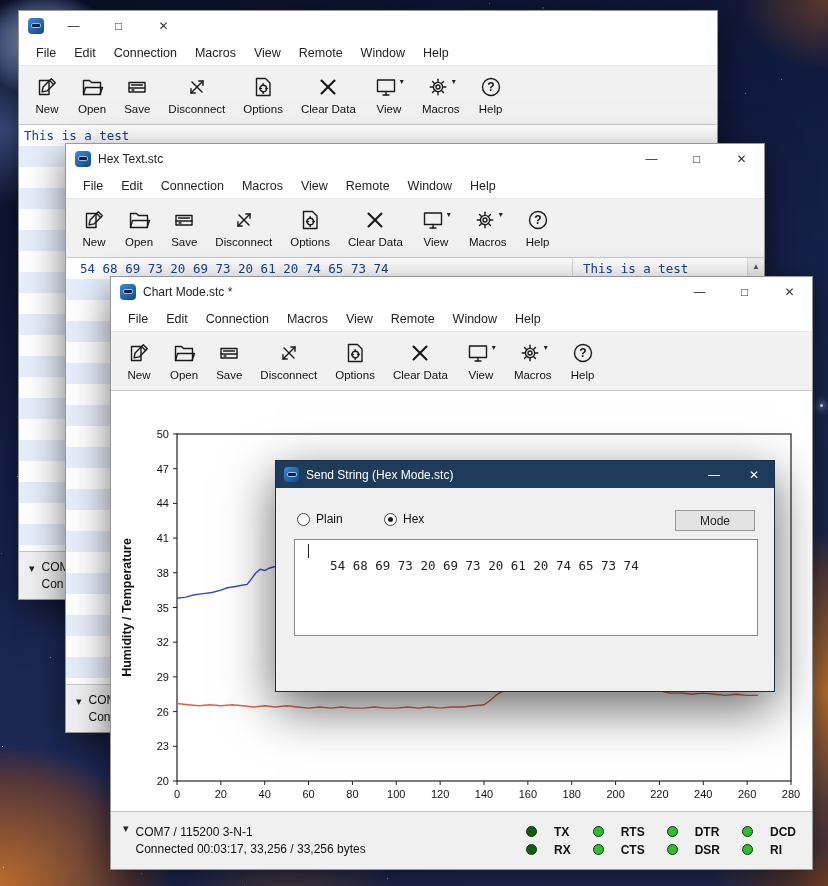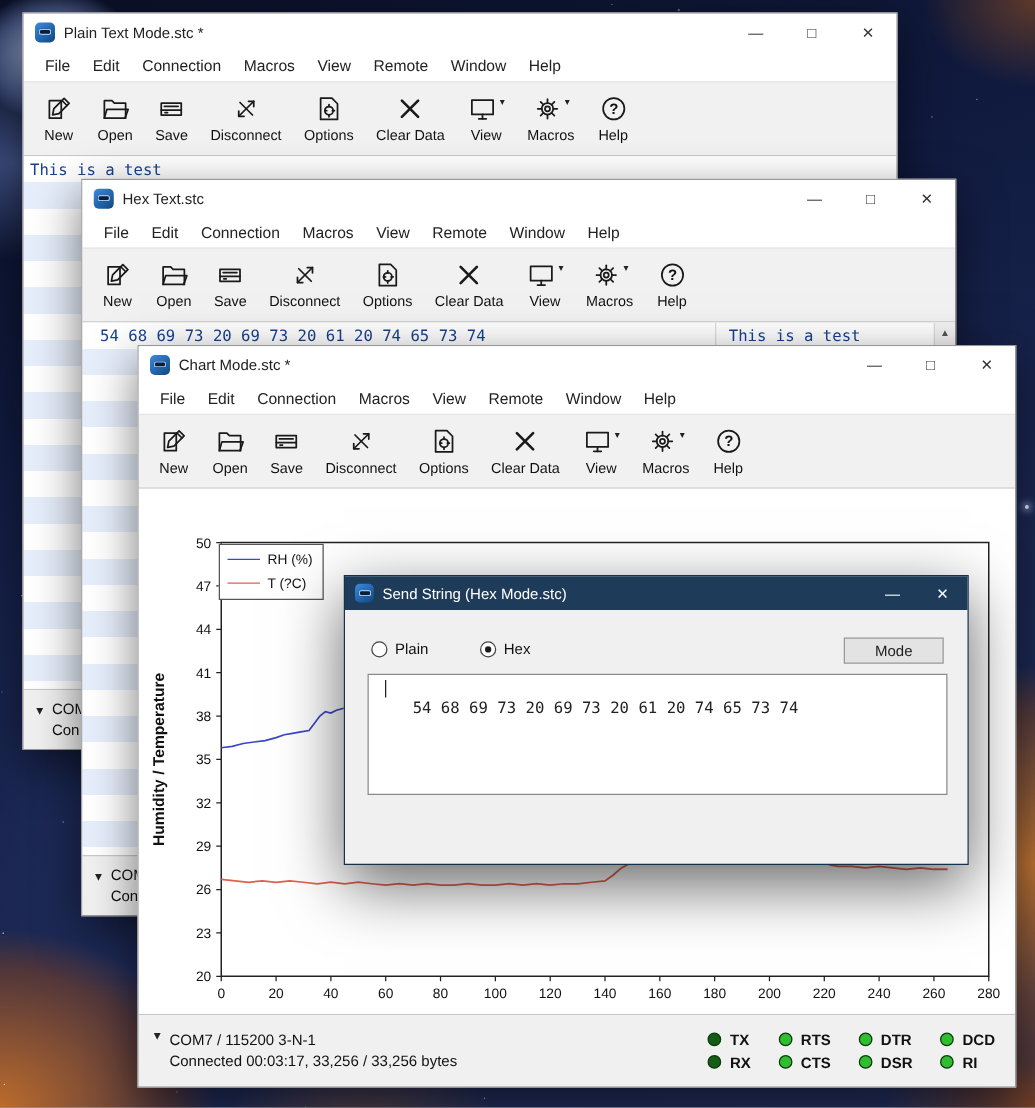--- a/index.html
+++ b/index.html
@@ -41,21 +41,21 @@
   .hexrow{position:absolute;left:0;right:17px;top:0;height:21px}
   .hexbytes{position:absolute;left:14px;top:3px;font:12.5px "DejaVu Sans Mono","Liberation Mono",monospace;color:#16418c;white-space:pre}
   .hexascii{position:absolute;left:517px;top:3px;font:12.5px "DejaVu Sans Mono","Liberation Mono",monospace;color:#16418c;white-space:pre}
   .vscroll{position:absolute;right:0;top:0;bottom:0;width:17px;background:#f2f2f2;border-left:1px solid #dcdcdc;display:flex;justify-content:center}
   .scrollup{font-size:8px;color:#555;margin-top:4px}
   .statusbar{height:48px;background:#f0f0f0;border-top:1px solid #c8c8c8;display:flex;align-items:center;padding:0 10px;gap:7px;flex:0 0 auto}
   .chev{font-size:11px;color:#222;align-self:flex-start;margin-top:10px}
   .slines{font-size:12px;color:#111;line-height:17px;white-space:nowrap}
   .statusbar3{height:58px;padding:0 16px 0 12px}
   #indicators{display:grid;grid-template-columns:repeat(4,auto);column-gap:22px;row-gap:4px;margin-left:auto}
-  .ind{display:flex;align-items:center;gap:7px;font-size:12px;font-weight:bold;color:#111}
+  .ind{display:flex;align-items:center;gap:17px;font-size:12px;font-weight:bold;color:#111}
   .dot{width:11px;height:11px;border-radius:50%;border:1px solid #0a3a0a;flex:0 0 auto}
   
   .chartarea{background:#fff}
   .charttitle{position:absolute;top:12px;left:0;right:0;text-align:center;font-size:15.5px;font-weight:bold;color:#111}
   #chart-svg{position:absolute;left:0;top:0;font-family:inherit}
   .legend{position:absolute;left:64px;top:44px;background:#fff;border:1px solid #555;padding:2px 8px 3px 6px;z-index:2}
   .legend-row{display:flex;align-items:center;gap:6px;height:19px}
   .legend-line{width:26px;height:0;border-top:1.6px solid #000}
   .legend-label{font-size:11px;color:#111;white-space:nowrap}
   
@@ -246,21 +246,20 @@
       <span class="star" style="left: 528px; top: 857px; width: 2px; height: 2px; opacity: 0.77;"></span>
       <span class="star" style="left: 153px; top: 669px; width: 2px; height: 2px; opacity: 0.32;"></span>
       <span class="star" style="left: 285px; top: 514px; width: 3px; height: 3px; opacity: 0.54; box-shadow: rgba(190, 210, 255, 0.7) 0px 0px 6px 2px;"></span>
       <span class="star" style="left: 472px; top: 259px; width: 2px; height: 2px; opacity: 0.41;"></span>
     </div>
 </div>
 
 <section class="win" id="win-plain">
   <header class="titlebar">
     <span class="appicon"></span>
-    <span class="wtitle">Plain Text Mode.stc *</span>
     <span class="wctl">—</span>
     <span class="wctl">□</span>
     <span class="wctl">✕</span>
   </header>
   <nav class="menubar">
       <span class="menu-item">File</span>
       <span class="menu-item">Edit</span>
       <span class="menu-item">Connection</span>
       <span class="menu-item">Macros</span>
       <span class="menu-item">View</span>
@@ -696,30 +695,20 @@
         <line x1="592.2857142857142" y1="390" x2="592.2857142857142" y2="394" stroke="#222" stroke-width="1"></line>
         <text x="592.2857142857142" y="407" text-anchor="middle" font-size="11" fill="#111">240</text>
         <line x1="636.1428571428571" y1="390" x2="636.1428571428571" y2="394" stroke="#222" stroke-width="1"></line>
         <text x="636.1428571428571" y="407" text-anchor="middle" font-size="11" fill="#111">260</text>
         <line x1="680" y1="390" x2="680" y2="394" stroke="#222" stroke-width="1"></line>
         <text x="680" y="407" text-anchor="middle" font-size="11" fill="#111">280</text>
         <text x="20" y="216.5" text-anchor="middle" font-size="12.5" font-weight="bold" fill="#111" transform="rotate(-90 20 216.5)">Humidity / Temperature</text>
         <polyline points="66.0,207.2 74.8,206.1 83.5,203.8 92.3,202.6 101.1,201.5 109.9,199.1 116.4,196.8 123.0,195.7 129.6,194.5 136.2,193.4 140.6,187.6 144.9,181.8 149.3,178.3 153.7,179.5 158.1,177.2 162.5,176.0 166.9,174.9 171.3,173.7" fill="none" stroke="#3a49c4" stroke-width="1.4"></polyline>
         <polyline points="66.0,312.5 77.0,313.7 87.9,314.8 98.9,313.7 109.9,314.8 120.8,313.7 131.8,314.8 142.8,316.0 153.7,314.8 164.7,316.0 175.6,314.8 186.6,316.0 197.6,317.1 208.5,316.0 219.5,317.1 230.5,316.0 241.4,317.1 252.4,317.1 263.4,316.0 274.3,317.1 285.3,317.1 296.3,316.0 307.2,317.1 318.2,316.0 329.1,317.1 340.1,316.0 351.1,316.0 362.0,314.8 373.0,313.7 379.6,309.0 386.2,303.3 394.9,298.6 405.9,297.5 416.9,296.3 427.8,296.3 438.8,295.2 449.8,296.3 460.7,295.2 471.7,296.3 482.6,295.2 493.6,296.3 504.6,296.3 515.5,295.2 526.5,297.5 537.5,297.5 548.4,298.6 552.8,300.9 559.4,302.1 570.4,302.1 581.3,303.3 592.3,302.1 603.3,303.3 614.2,304.4 625.2,303.3 636.1,304.4 647.1,304.4" fill="none" stroke="#e0604e" stroke-width="1.4"></polyline>
       </svg>
-    <div id="legend" class="legend">
-        <div class="legend-row">
-          <span class="legend-line" style="border-top-color: rgb(58, 73, 196);"></span>
-          <span class="legend-label">RH (%)</span>
-        </div>
-        <div class="legend-row">
-          <span class="legend-line" style="border-top-color: rgb(224, 96, 78);"></span>
-          <span class="legend-label">T (?C)</span>
-        </div>
-      </div>
   </div>
   <footer class="statusbar statusbar3">
     <span class="chev">▾</span>
     <div class="slines">
       <div>COM7 / 115200 3-N-1</div>
       <div>Connected 00:03:17, 33,256 / 33,256 bytes</div>
     </div>
     <div id="indicators">
         <div class="ind">
           <span class="dot" style="background: rgb(21, 92, 21);"></span>

